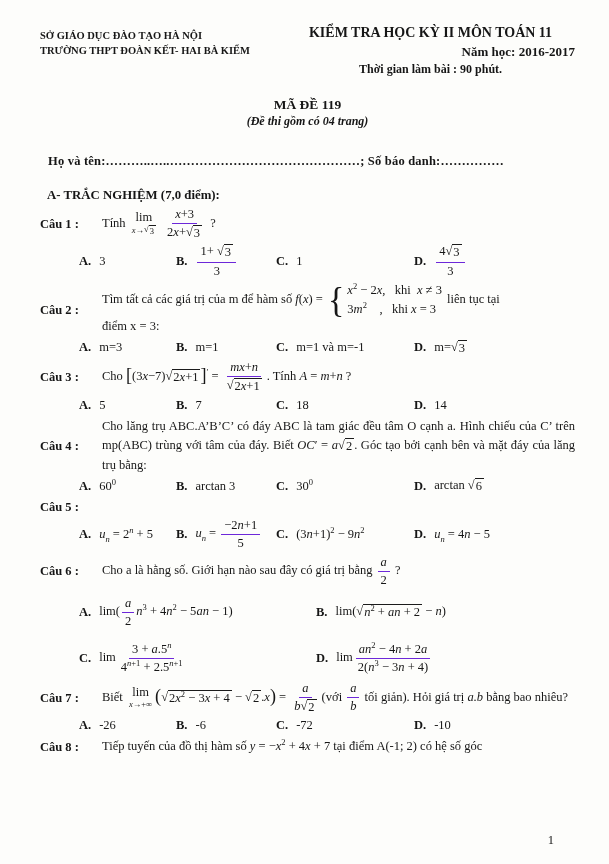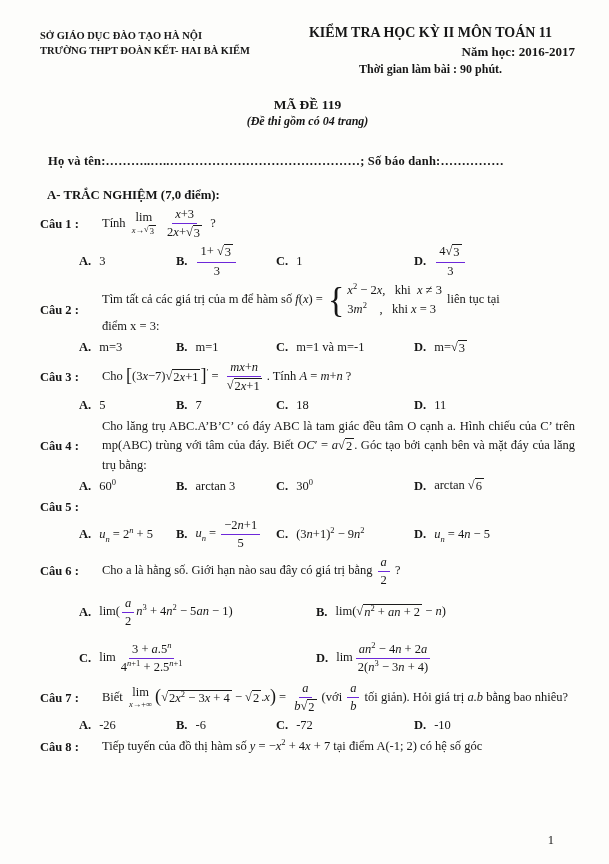--- a/index.html
+++ b/index.html
@@ -185,21 +185,21 @@
           <div class="opt">
             <span class="opt-key">B.</span>
             <span class="opt-val"><span class="mt">7</span></span>
           </div>
           <div class="opt">
             <span class="opt-key">C.</span>
             <span class="opt-val"><span class="mt">18</span></span>
           </div>
           <div class="opt">
             <span class="opt-key">D.</span>
-            <span class="opt-val"><span class="mt">11</span></span>
+            <span class="opt-val"><span class="mt">14</span></span>
           </div>
         </div>
       </div>
       <div class="q">
         <div class="q-row">
           <span class="q-label">Câu 4 :</span>
           <div class="q-body"><span class="mt">Cho lăng trụ ABC.A’B’C’ có đáy ABC là tam giác đều tâm O cạnh a. Hình chiếu của C’ trên mp(ABC) trùng với tâm của đáy. Biết </span><span class="mi">OC</span><span class="mt">′ = </span><span class="mi">a</span><span class="sqrt">
               <span class="rad">√</span>
               <span class="radicand"><span class="mt">2</span></span>
             </span><span class="mt">. Góc tạo bởi cạnh bên và mặt đáy của lăng trụ bằng:</span></div>

